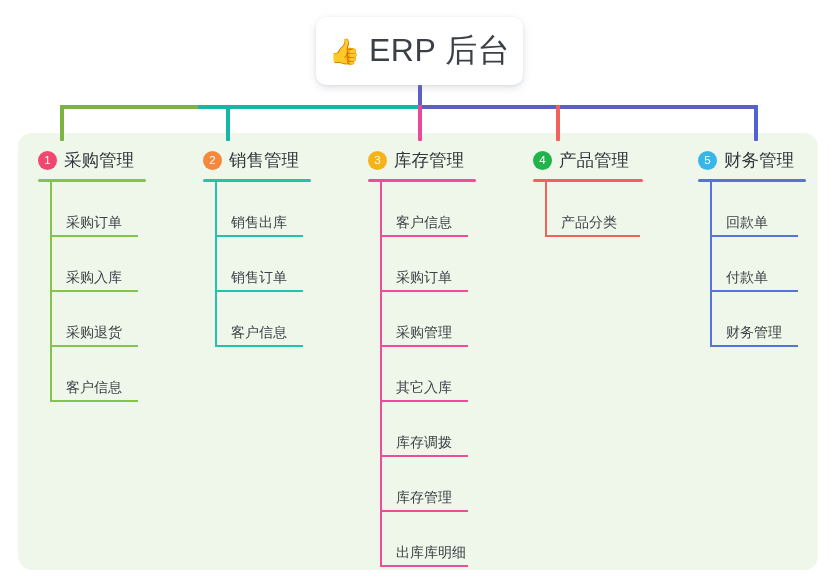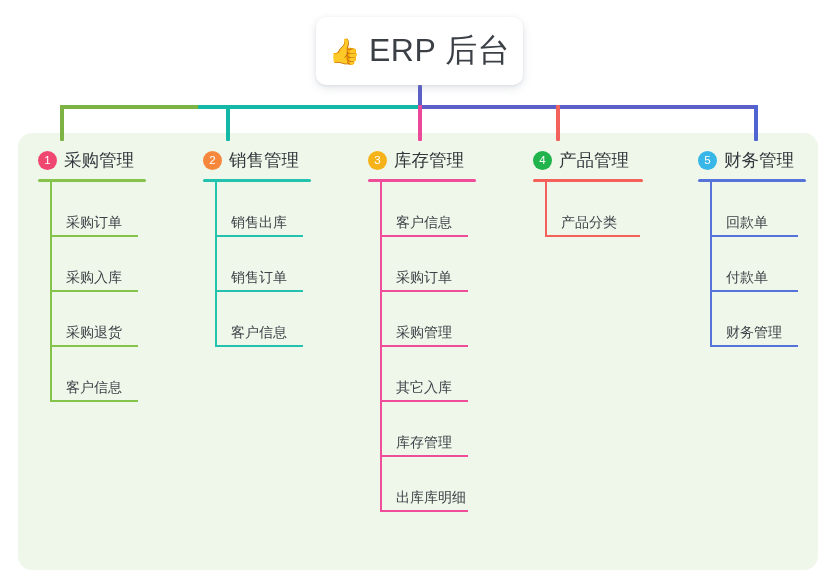--- a/index.html
+++ b/index.html
@@ -229,20 +229,24 @@
       </div>
       <div class="leaf">
         <span class="leaf-label">采购管理</span>
         <div class="leaf-rule" style="background: rgb(239, 76, 154); width: 88px;"></div>
       </div>
       <div class="leaf">
         <span class="leaf-label">其它入库</span>
         <div class="leaf-rule" style="background: rgb(239, 76, 154); width: 88px;"></div>
       </div>
       <div class="leaf">
+        <span class="leaf-label">库存调拨</span>
+        <div class="leaf-rule" style="background: rgb(239, 76, 154); width: 88px;"></div>
+      </div>
+      <div class="leaf">
         <span class="leaf-label">库存管理</span>
         <div class="leaf-rule" style="background: rgb(239, 76, 154); width: 88px;"></div>
       </div>
       <div class="leaf">
         <span class="leaf-label">出库库明细</span>
         <div class="leaf-rule" style="background: rgb(239, 76, 154); width: 88px;"></div>
       </div>
     </div>
   </div>
 <div class="column" style="left:533px; top:147px; width:160px;">

